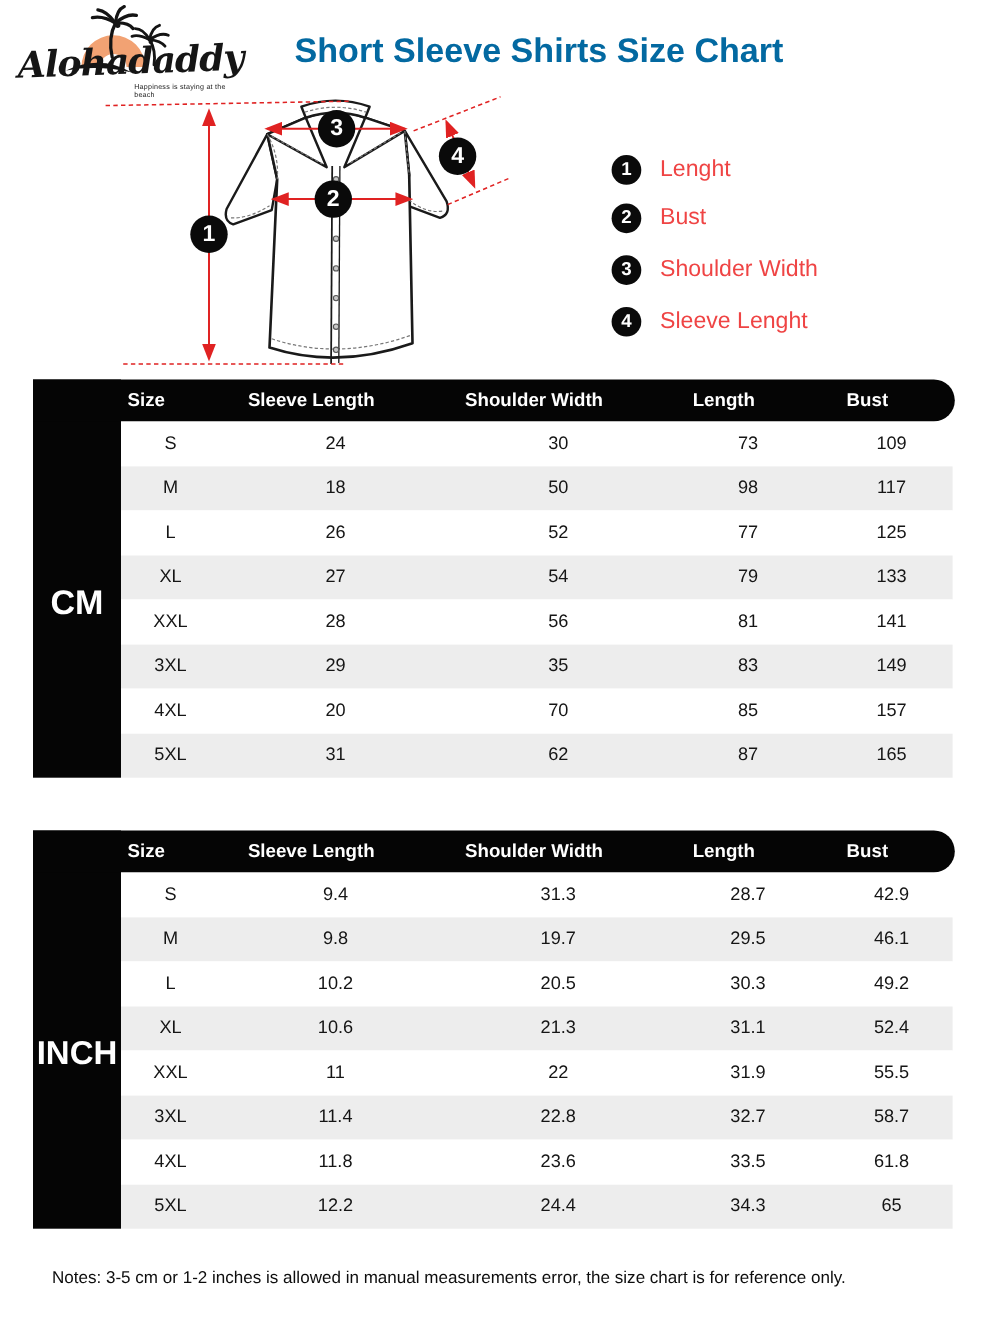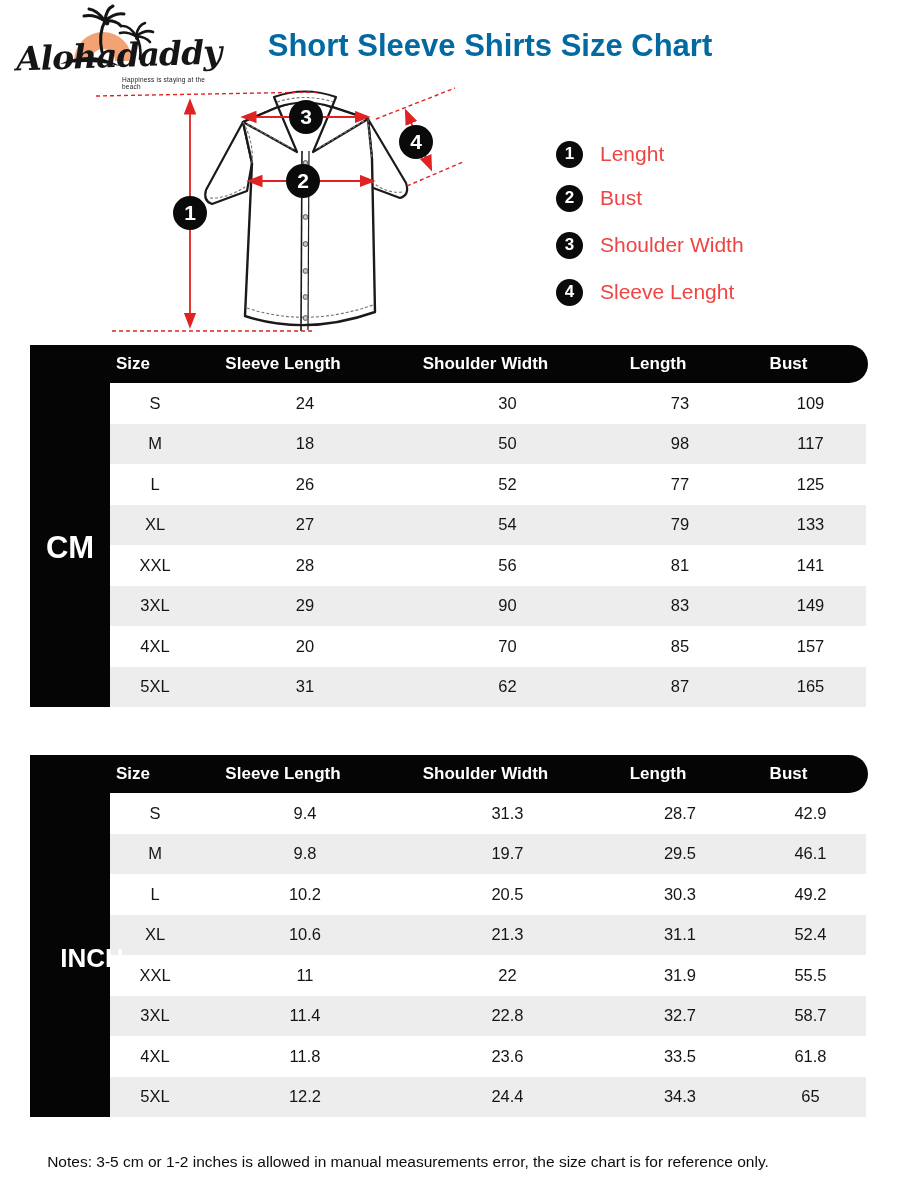--- a/index.html
+++ b/index.html
@@ -35,21 +35,21 @@
   }
   .legend-label{margin-left:17px;font-size:21px;color:#ef4444;}
   
   .size-table{position:absolute;left:30px;width:838px;height:362px;}
   .tbl-sidebar{position:absolute;left:0;top:0;width:80px;height:362px;background:#050505;}
   .tbl-unit{
     position:absolute;left:0;top:0;width:80px;height:406px;display:flex;
     align-items:center;justify-content:center;color:#fff;font-weight:bold;z-index:3;
   }
   .unit-cm{font-size:31px;}
-  .unit-inch{font-size:26px;letter-spacing:0px;margin-left:22px;}
+  .unit-inch{font-size:30px;letter-spacing:0px;}
   .tbl-header{
     position:absolute;left:0;top:0;width:838px;height:38px;background:#050505;
     border-radius:0 19px 19px 0;display:flex;align-items:center;z-index:2;
     padding-left:58px;box-sizing:border-box;color:#fff;font-weight:bold;font-size:17px;
   }
   .tbl-body{position:absolute;left:80px;top:38px;width:756px;}
   .tbl-row{display:flex;height:40.5px;align-items:center;font-size:16.5px;color:#151515;}
   .tbl-row.alt{background:#ededed;}
   .tbl-row.plain{background:#ffffff;}
   .cell,.hcell{text-align:center;}
@@ -222,21 +222,21 @@
     <div class="tbl-row plain">
       <div class="cell c0">XXL</div>
       <div class="cell c1">28</div>
       <div class="cell c2">56</div>
       <div class="cell c3">81</div>
       <div class="cell c4">141</div>
     </div>
     <div class="tbl-row alt">
       <div class="cell c0">3XL</div>
       <div class="cell c1">29</div>
-      <div class="cell c2">90</div>
+      <div class="cell c2">35</div>
       <div class="cell c3">83</div>
       <div class="cell c4">149</div>
     </div>
     <div class="tbl-row plain">
       <div class="cell c0">4XL</div>
       <div class="cell c1">20</div>
       <div class="cell c2">70</div>
       <div class="cell c3">85</div>
       <div class="cell c4">157</div>
     </div>

